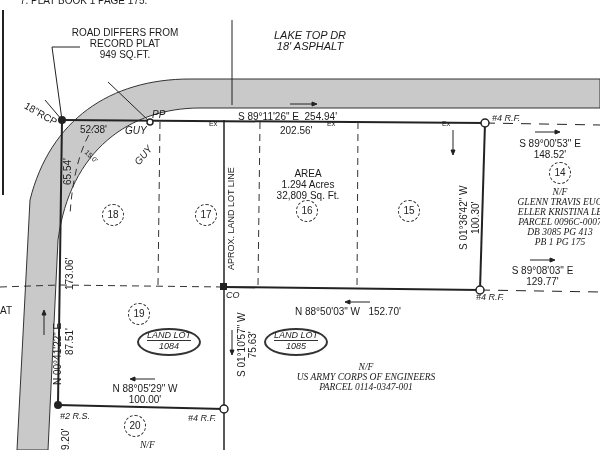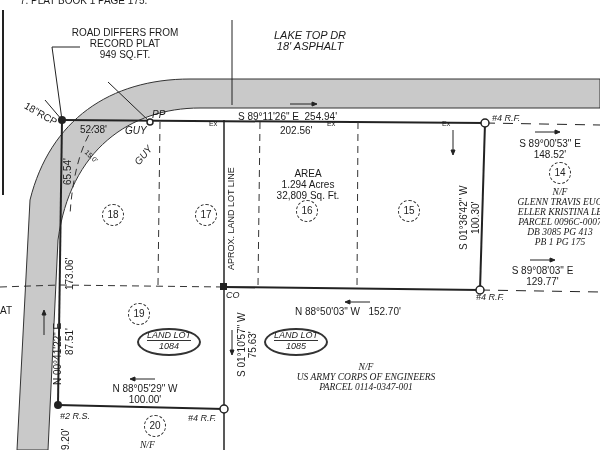--- a/index.html
+++ b/index.html
@@ -140,21 +140,21 @@
   <div>32,809 Sq. Ft.</div>
 </div>
 
 <div class="lbl rot" style="left:226px;top:270px;font-size:9px;transform:rotate(-90deg);">APROX. LAND LOT LINE</div>
 
 <div class="lotnum" style="left:102px;top:204px;">18</div>
 <div class="lotnum" style="left:195px;top:204px;">17</div>
 <div class="lotnum" style="left:296px;top:200px;">16</div>
 <div class="lotnum" style="left:398px;top:200px;">15</div>
 <div class="lotnum" style="left:128px;top:303px;">19</div>
-<div class="lotnum" style="left:144px;top:415px;">20</div>
+<div class="lotnum" style="left:124px;top:415px;">20</div>
 
 <div class="lbl ital" style="left:226px;top:290px;font-size:9px;">CO</div>
 <div class="lbl" style="left:295px;top:306px;">
   <span>N 88°50'03" W</span>&nbsp;&nbsp;&nbsp;<span>152.70'</span>
 </div>
 <div class="lbl ital" style="left:476px;top:292px;font-size:9px;">#4 R.F.</div>
 
 <div class="lbl rot" style="left:236px;top:377px;transform:rotate(-90deg);line-height:11px;">
   <div>S 01°10'57" W</div>
   <div style="text-align:center">75.63'</div>

